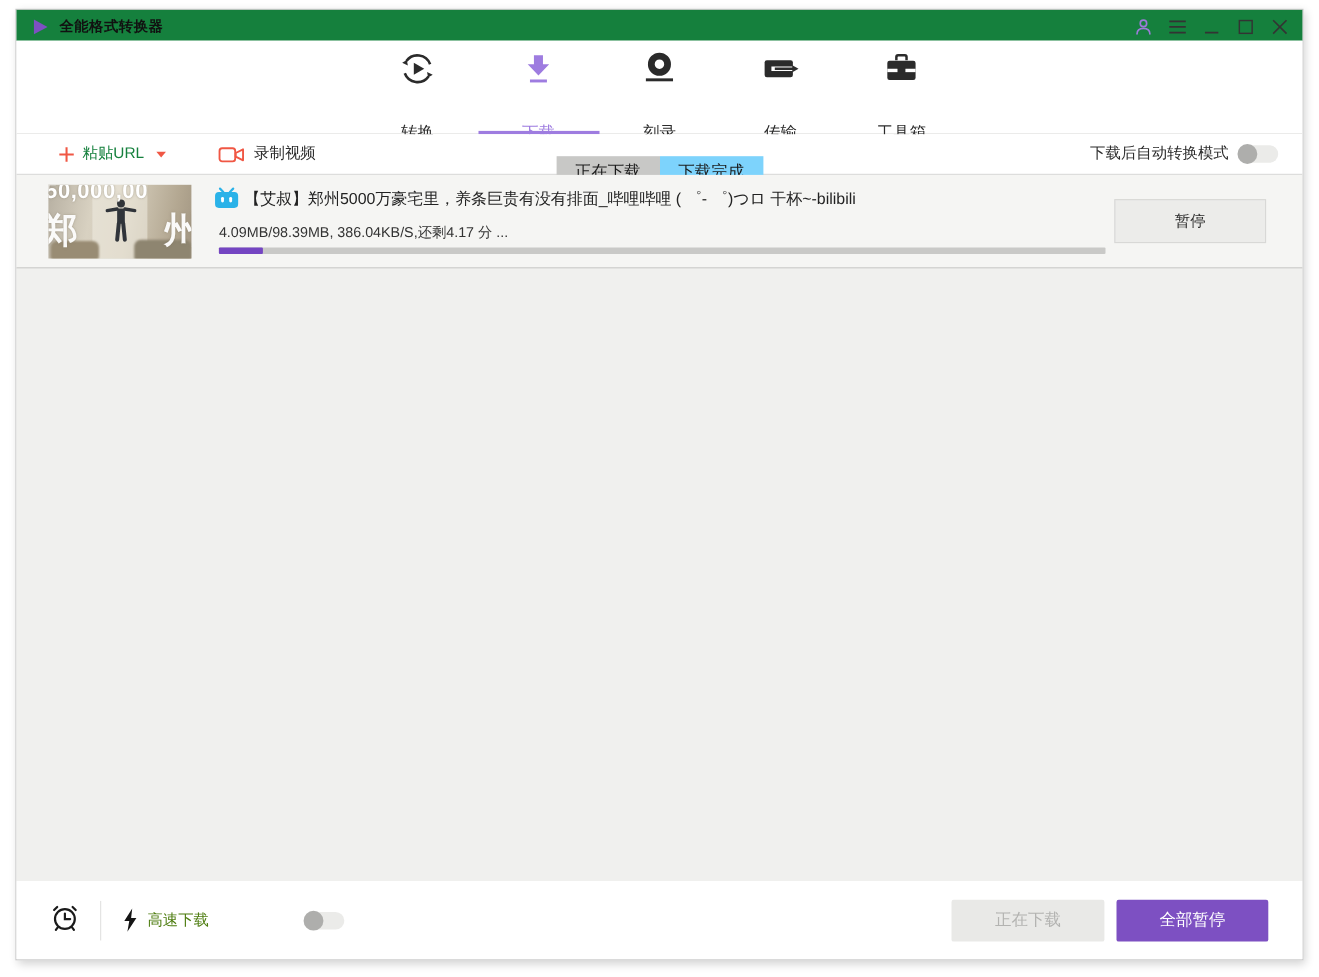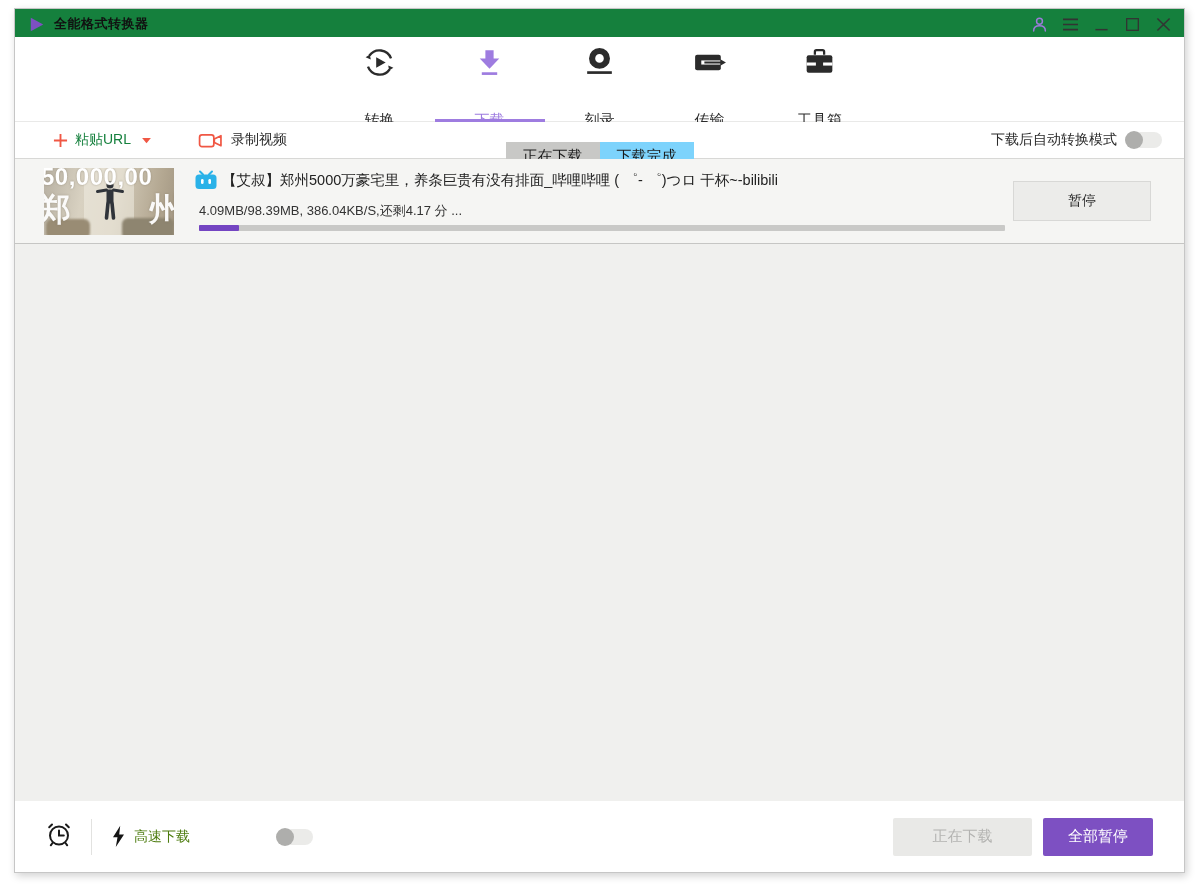--- a/index.html
+++ b/index.html
@@ -35,21 +35,21 @@
   .tb-right { position:absolute; right:22px; display:flex; align-items:center; }
   .tb-right-label { font-size:14px; color:#2b2b2b; margin-right:9px; }
   
   .toggle { position:relative; width:36px; height:16px; border-radius:8px; background:#ebebe9; cursor:pointer; flex:0 0 auto; }
   .toggle .knob { position:absolute; left:-1px; top:-1px; width:18px; height:18px; border-radius:50%; background:#aeaeac; }
   
   .item-row { height:85px; background:#f5f5f3; border-bottom:1px solid #c6c6c4; position:relative; flex:0 0 auto; }
   .thumb { position:absolute; left:29px; top:9px; width:130px; height:67px; overflow:hidden;
            background:linear-gradient(100deg,#b7b0a2 0%,#d8d1c1 30%,#d2cab8 55%,#b3a791 85%,#a29682 100%); }
   .thumb-band { position:absolute; left:40px; top:0; width:50px; height:67px; background:rgba(240,236,226,0.55); }
-  .thumb-top-text { position:absolute; left:-3px; top:-5px; width:140px; font-size:24px; font-weight:bold; color:#fff; white-space:nowrap; letter-spacing:0.5px; text-shadow:0 0 2px rgba(120,110,90,0.6); }
+  .thumb-top-text { position:absolute; left:-3px; top:-5px; width:140px; font-size:20px; font-weight:bold; color:#fff; white-space:nowrap; letter-spacing:0.5px; text-shadow:0 0 2px rgba(120,110,90,0.6); }
   .thumb-char-left  { position:absolute; left:-5px; top:20px; font-size:32px; font-weight:bold; color:rgba(255,255,255,0.95); text-shadow:0 0 2px rgba(120,110,90,0.5); }
   .thumb-char-right { position:absolute; right:-7px; top:20px; font-size:32px; font-weight:bold; color:rgba(255,255,255,0.95); text-shadow:0 0 2px rgba(120,110,90,0.5); }
   .thumb-blob { position:absolute; border-radius:6px; filter:blur(1px); }
   .blob1 { left:2px; bottom:-4px; width:44px; height:20px; background:#998c74; }
   .blob2 { right:0px; bottom:-5px; width:52px; height:22px; background:#8e8570; }
   .thumb-man { position:absolute; left:51px; top:12px; }
   .bili-icon { position:absolute; left:179px; top:11px; }
   .item-title { position:absolute; left:207px; top:12px; width:780px; font-size:14.5px; color:#222; white-space:nowrap; overflow:hidden; }
   .item-info { position:absolute; left:184px; top:43px; font-size:13px; color:#333; }
   .progress { position:absolute; left:184px; top:66px; width:806px; height:6px; background:#c9c9c7; border-radius:1px; }
@@ -59,21 +59,21 @@
   .list-area { flex:1 1 auto; background:#f0f0ee; }
   .footer { height:71px; background:#fff; position:relative; flex:0 0 auto; display:flex; align-items:center; }
   .clock-btn { position:absolute; left:31px; top:20px; width:26px; height:28px; cursor:pointer; }
   .v-divider { position:absolute; left:76px; top:18px; width:1px; height:36px; background:#e2e2e0; }
   .speed-group { position:absolute; left:96px; display:flex; align-items:center; }
   .speed-label { font-size:14px; color:#4d7c0f; margin-left:8px; }
   .footer-toggle { position:absolute; left:262px; }
   .footer-buttons { position:absolute; right:31px; display:flex; gap:11px; }
   .btn { height:38px; font-size:15px; border:none; border-radius:2px; font-family:inherit; cursor:pointer; }
   .btn-resume { width:139px; background:#e9e9e7; color:#b3b3b1; }
-  .btn-pauseall { width:110px; background:#7d50c2; color:#fff; }
+  .btn-pauseall { width:138px; background:#7d50c2; color:#fff; }
 </style>
 </head>
 <body>
 
 <div class="window">
 
   <div class="titlebar">
     <svg class="logo" viewBox="0 0 24 24">
       <path d="M4 2.5 L21.5 12 L4 21.5 Z" fill="#7d50c2"></path>
     </svg>

